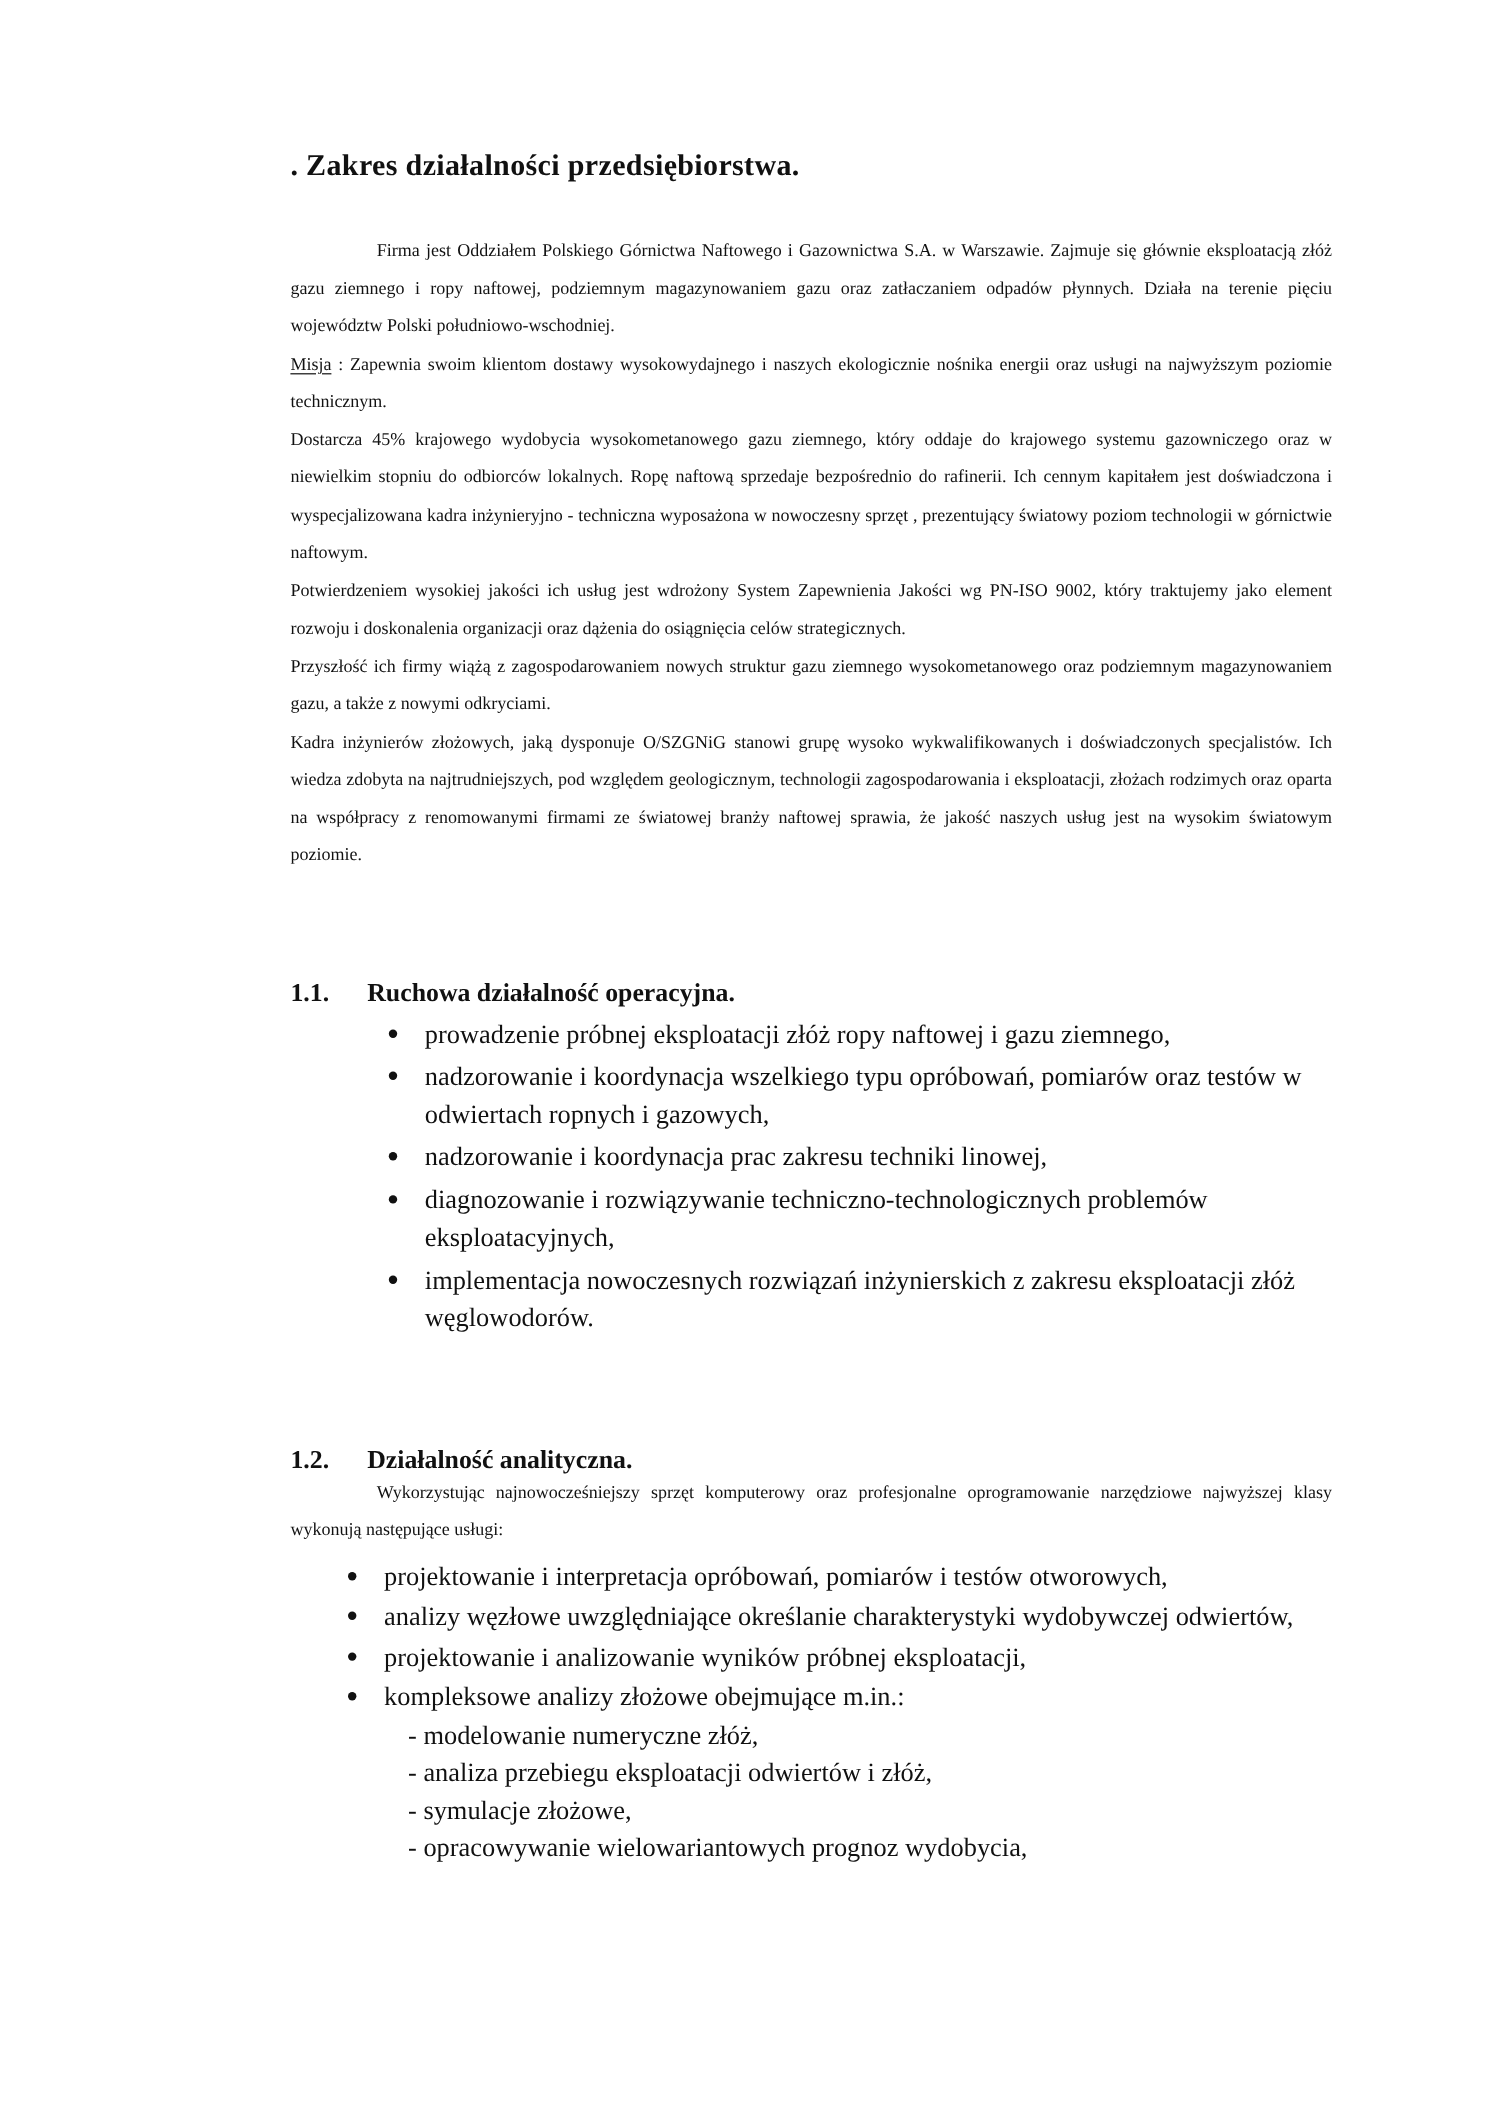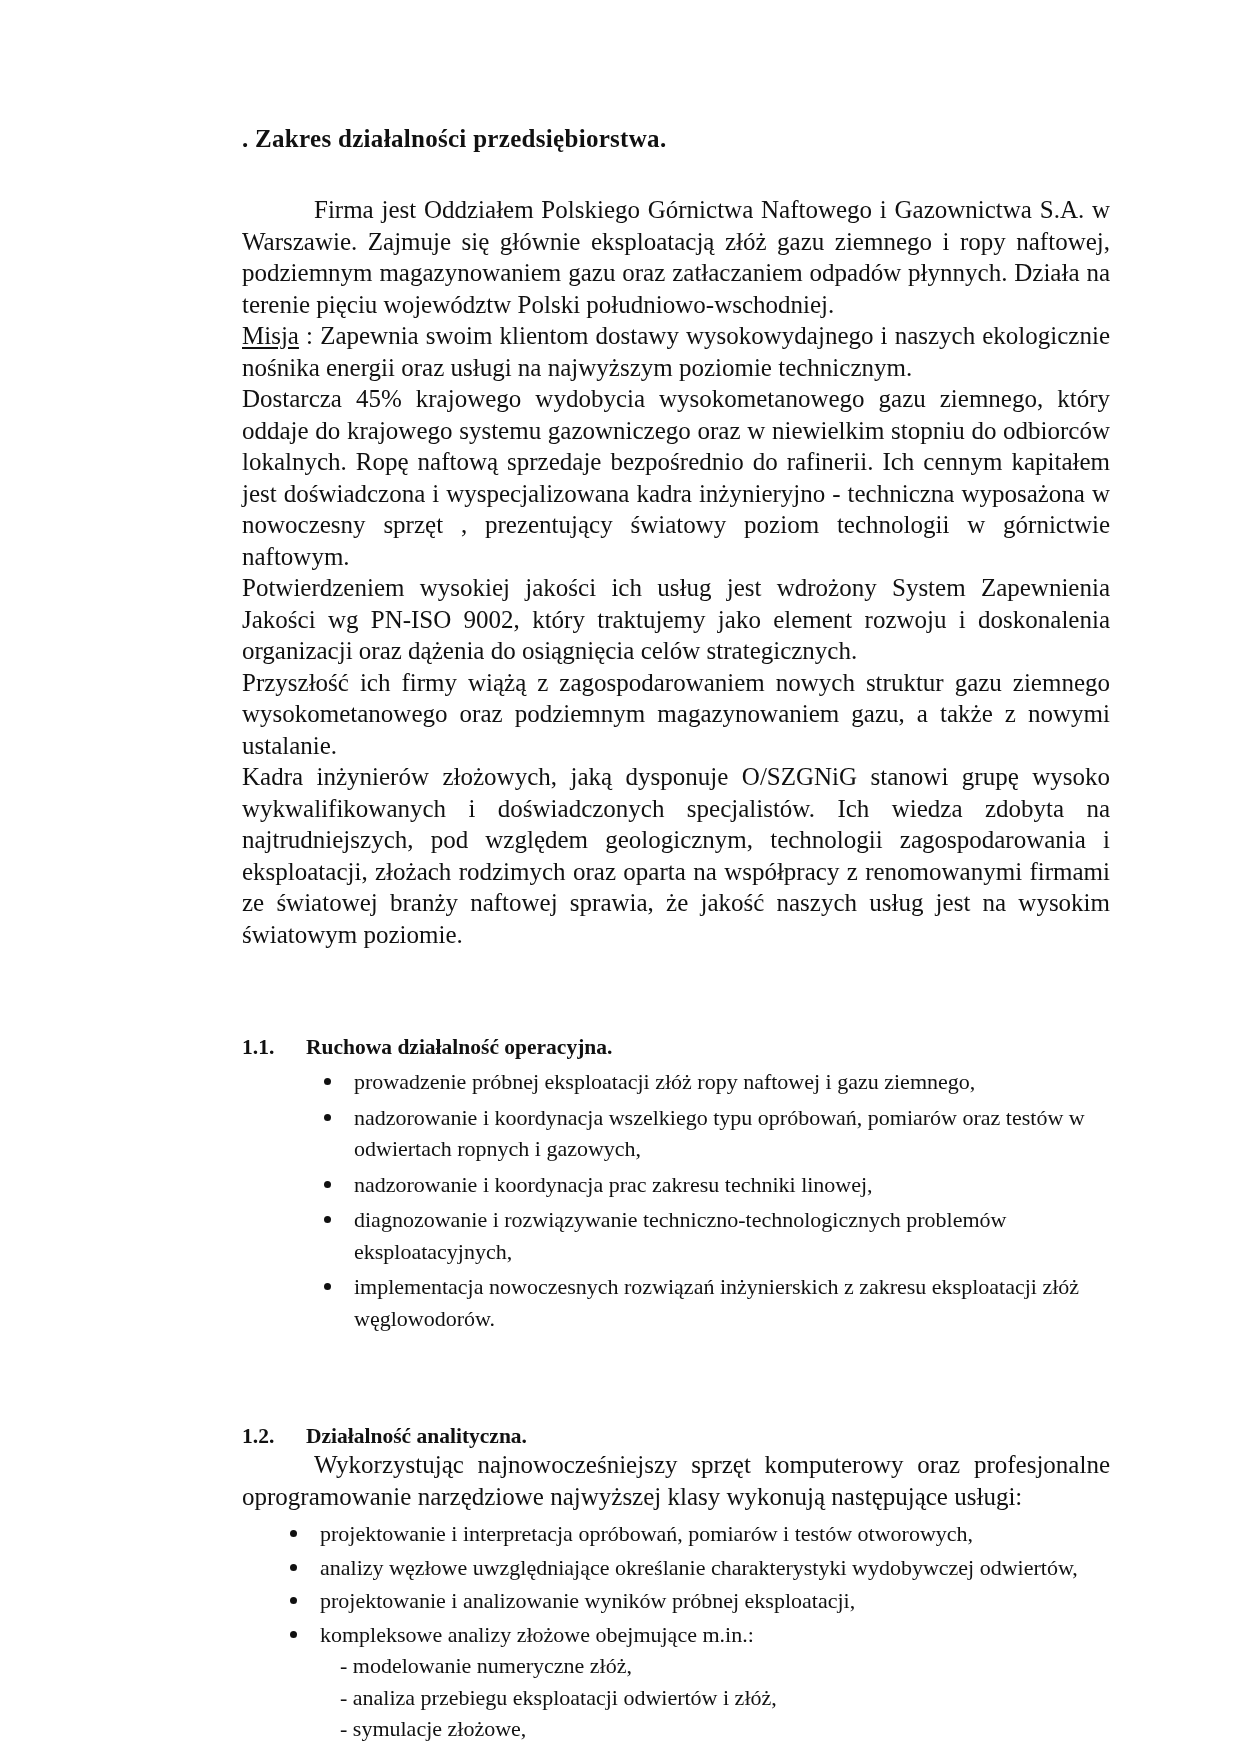--- a/index.html
+++ b/index.html
@@ -32,21 +32,21 @@
   .doc-title {
     font-size: 25px;
     font-weight: bold;
     letter-spacing: 0.3px;
     margin: 0 0 40px 0;
     line-height: 1.2;
   }
 
   
   .para {
-    font-size: 25px;
+    font-size: 15px;
     line-height: 31.5px;
     text-align: justify;
     text-justify: inter-word;
     margin: 0;
   }
   .para.indent-first {
     text-indent: 72px;
   }
   .para.tight {
     margin-top: 0;
@@ -128,21 +128,21 @@
     <h1 class="doc-title">. Zakres działalności przedsiębiorstwa.</h1>
 
     <p class="para indent-first">Firma jest Oddziałem Polskiego Górnictwa Naftowego i Gazownictwa S.A. w Warszawie. Zajmuje się głównie eksploatacją złóż gazu ziemnego i ropy naftowej, podziemnym magazynowaniem gazu oraz zatłaczaniem odpadów płynnych. Działa na terenie pięciu województw Polski południowo-wschodniej.</p>
 
     <p class="para"><span class="underline">Misja</span><span> : </span><span>Zapewnia swoim klientom dostawy wysokowydajnego i naszych ekologicznie nośnika energii oraz usługi na najwyższym poziomie technicznym.</span></p>
 
     <p class="para">Dostarcza 45% krajowego wydobycia wysokometanowego gazu ziemnego, który oddaje do krajowego systemu gazowniczego oraz w niewielkim stopniu do odbiorców lokalnych. Ropę naftową sprzedaje bezpośrednio do rafinerii. Ich cennym kapitałem jest doświadczona i wyspecjalizowana kadra inżynieryjno - techniczna wyposażona w nowoczesny sprzęt , prezentujący światowy poziom technologii w górnictwie naftowym.</p>
 
     <p class="para">Potwierdzeniem wysokiej jakości ich usług jest wdrożony System Zapewnienia Jakości wg PN-ISO 9002, który traktujemy jako element rozwoju i doskonalenia organizacji oraz dążenia do osiągnięcia celów strategicznych.</p>
 
-    <p class="para">Przyszłość ich firmy wiążą z zagospodarowaniem nowych struktur gazu ziemnego wysokometanowego oraz podziemnym magazynowaniem gazu, a także z nowymi ustalanie.</p>
+    <p class="para">Przyszłość ich firmy wiążą z zagospodarowaniem nowych struktur gazu ziemnego wysokometanowego oraz podziemnym magazynowaniem gazu, a także z nowymi odkryciami.</p>
 
     <p class="para">Kadra inżynierów złożowych, jaką dysponuje O/SZGNiG stanowi grupę wysoko wykwalifikowanych i doświadczonych specjalistów. Ich wiedza zdobyta na najtrudniejszych, pod względem geologicznym, technologii zagospodarowania i eksploatacji, złożach rodzimych oraz oparta na współpracy z renomowanymi firmami ze światowej branży naftowej sprawia, że jakość naszych usług jest na wysokim światowym poziomie.</p>
 
     <div class="section-heading sec-1-1">
       <span class="sec-num">1.1.</span>
       <span class="sec-title">Ruchowa działalność operacyjna.</span>
     </div>
 
     <ul class="bullets indent-a">
       <li>

